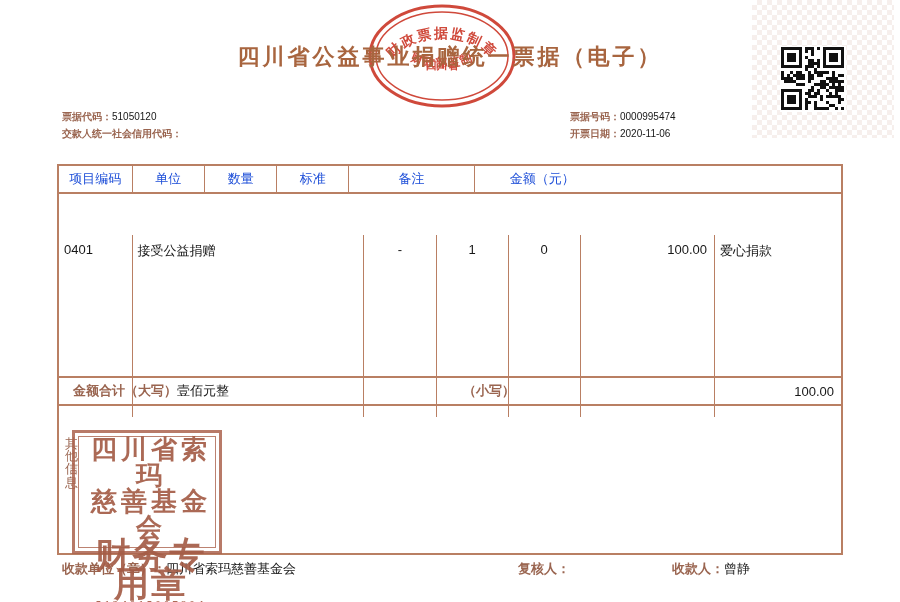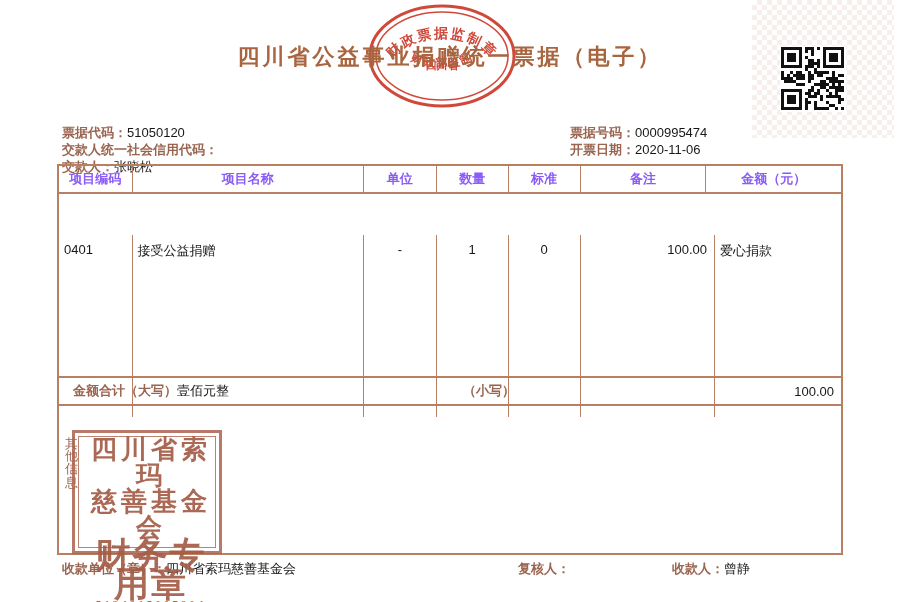--- a/index.html
+++ b/index.html
@@ -18,35 +18,35 @@
   .oval-stamp { position:absolute; left:366px; top:3px; z-index:2; opacity:.92; }
   
   .qr-zone {
     position:absolute; left:752px; top:0; width:142px; height:138px;
     background:
       repeating-conic-gradient(rgba(216,182,170,.22) 0% 25%, transparent 0% 50%);
     background-size:10px 10px;
   }
   .qr { position:absolute; left:780px; top:46px; width:66px; height:66px; background:#fff; padding:1px; }
   
-  .fields { position:absolute; top:124px; font-size:13px; line-height:17px; }
+  .fields { position:absolute; top:108px; font-size:10px; line-height:17px; }
   .fields.left  { left:62px; }
   .fields.right { left:570px; }
   .lab { color:#9a6550; font-family:"Liberation Serif", serif; font-weight:bold; }
   .val { color:#171717; }
   
   .doc-table {
     position:absolute; left:57px; top:164px; width:786px;
     border:2px solid #b97f63; color:#171717; font-size:13px;
   }
   .t-row { display:flex; width:100%; }
   .t-head { height:28px; border-bottom:2px solid #b97f63; }
   .t-head .cell {
     display:flex; align-items:center; justify-content:center;
-    color:#8b5cf6; font-family:"Liberation Serif", serif; font-weight:bold;
+    color:#1d4ed8; font-family:"Liberation Serif", serif; font-weight:normal;
   }
   .t-body { height:184px; border-bottom:2px solid #b97f63; }
   .t-body .cell { padding-top:7px;margin-top:41px; }
   .cell { border-right:1px solid #b97f63; height:100%; }
   .cell:last-child { border-right:none; }
   .c0 { width:9.4%; }  .c1 { width:29.6%; } .c2 { width:9.3%; }
   .c3 { width:9.2%; }  .c4 { width:9.2%; }  .c5 { width:17.2%; } .c6 { width:16.1%; }
   .al { padding-left:5px; text-align:left; }
   .ac { text-align:center; }
   .ar { padding-right:7px; text-align:right; }
@@ -345,37 +345,33 @@
         <rect x="18" y="60" width="3" height="3"></rect>
       </svg></div>
 
   <div class="fields left">
     <div>
       <span class="lab">票据代码：</span><span class="val">51050120</span>
     </div>
     <div>
       <span class="lab">交款人统一社会信用代码：</span><span class="val"></span>
     </div>
-    <div>
-      <span class="lab">交款人：</span><span class="val">张晓松</span>
-    </div>
   </div>
   <div class="fields right">
     <div>
       <span class="lab">票据号码：</span><span class="val">0000995474</span>
     </div>
     <div>
       <span class="lab">开票日期：</span><span class="val">2020-11-06</span>
     </div>
   </div>
 
   <div class="doc-table">
     <div class="t-row t-head">
       <div class="cell c0">项目编码</div>
-      <div class="cell c1">项目名称</div>
       <div class="cell c2">单位</div>
       <div class="cell c3">数量</div>
       <div class="cell c4">标准</div>
       <div class="cell c6">备注</div>
       <div class="cell c5">金额（元）</div>
     </div>
     <div class="t-row t-body">
       <div class="cell c0 al">0401</div>
       <div class="cell c1 al">接受公益捐赠</div>
       <div class="cell c2 ac">-</div>

